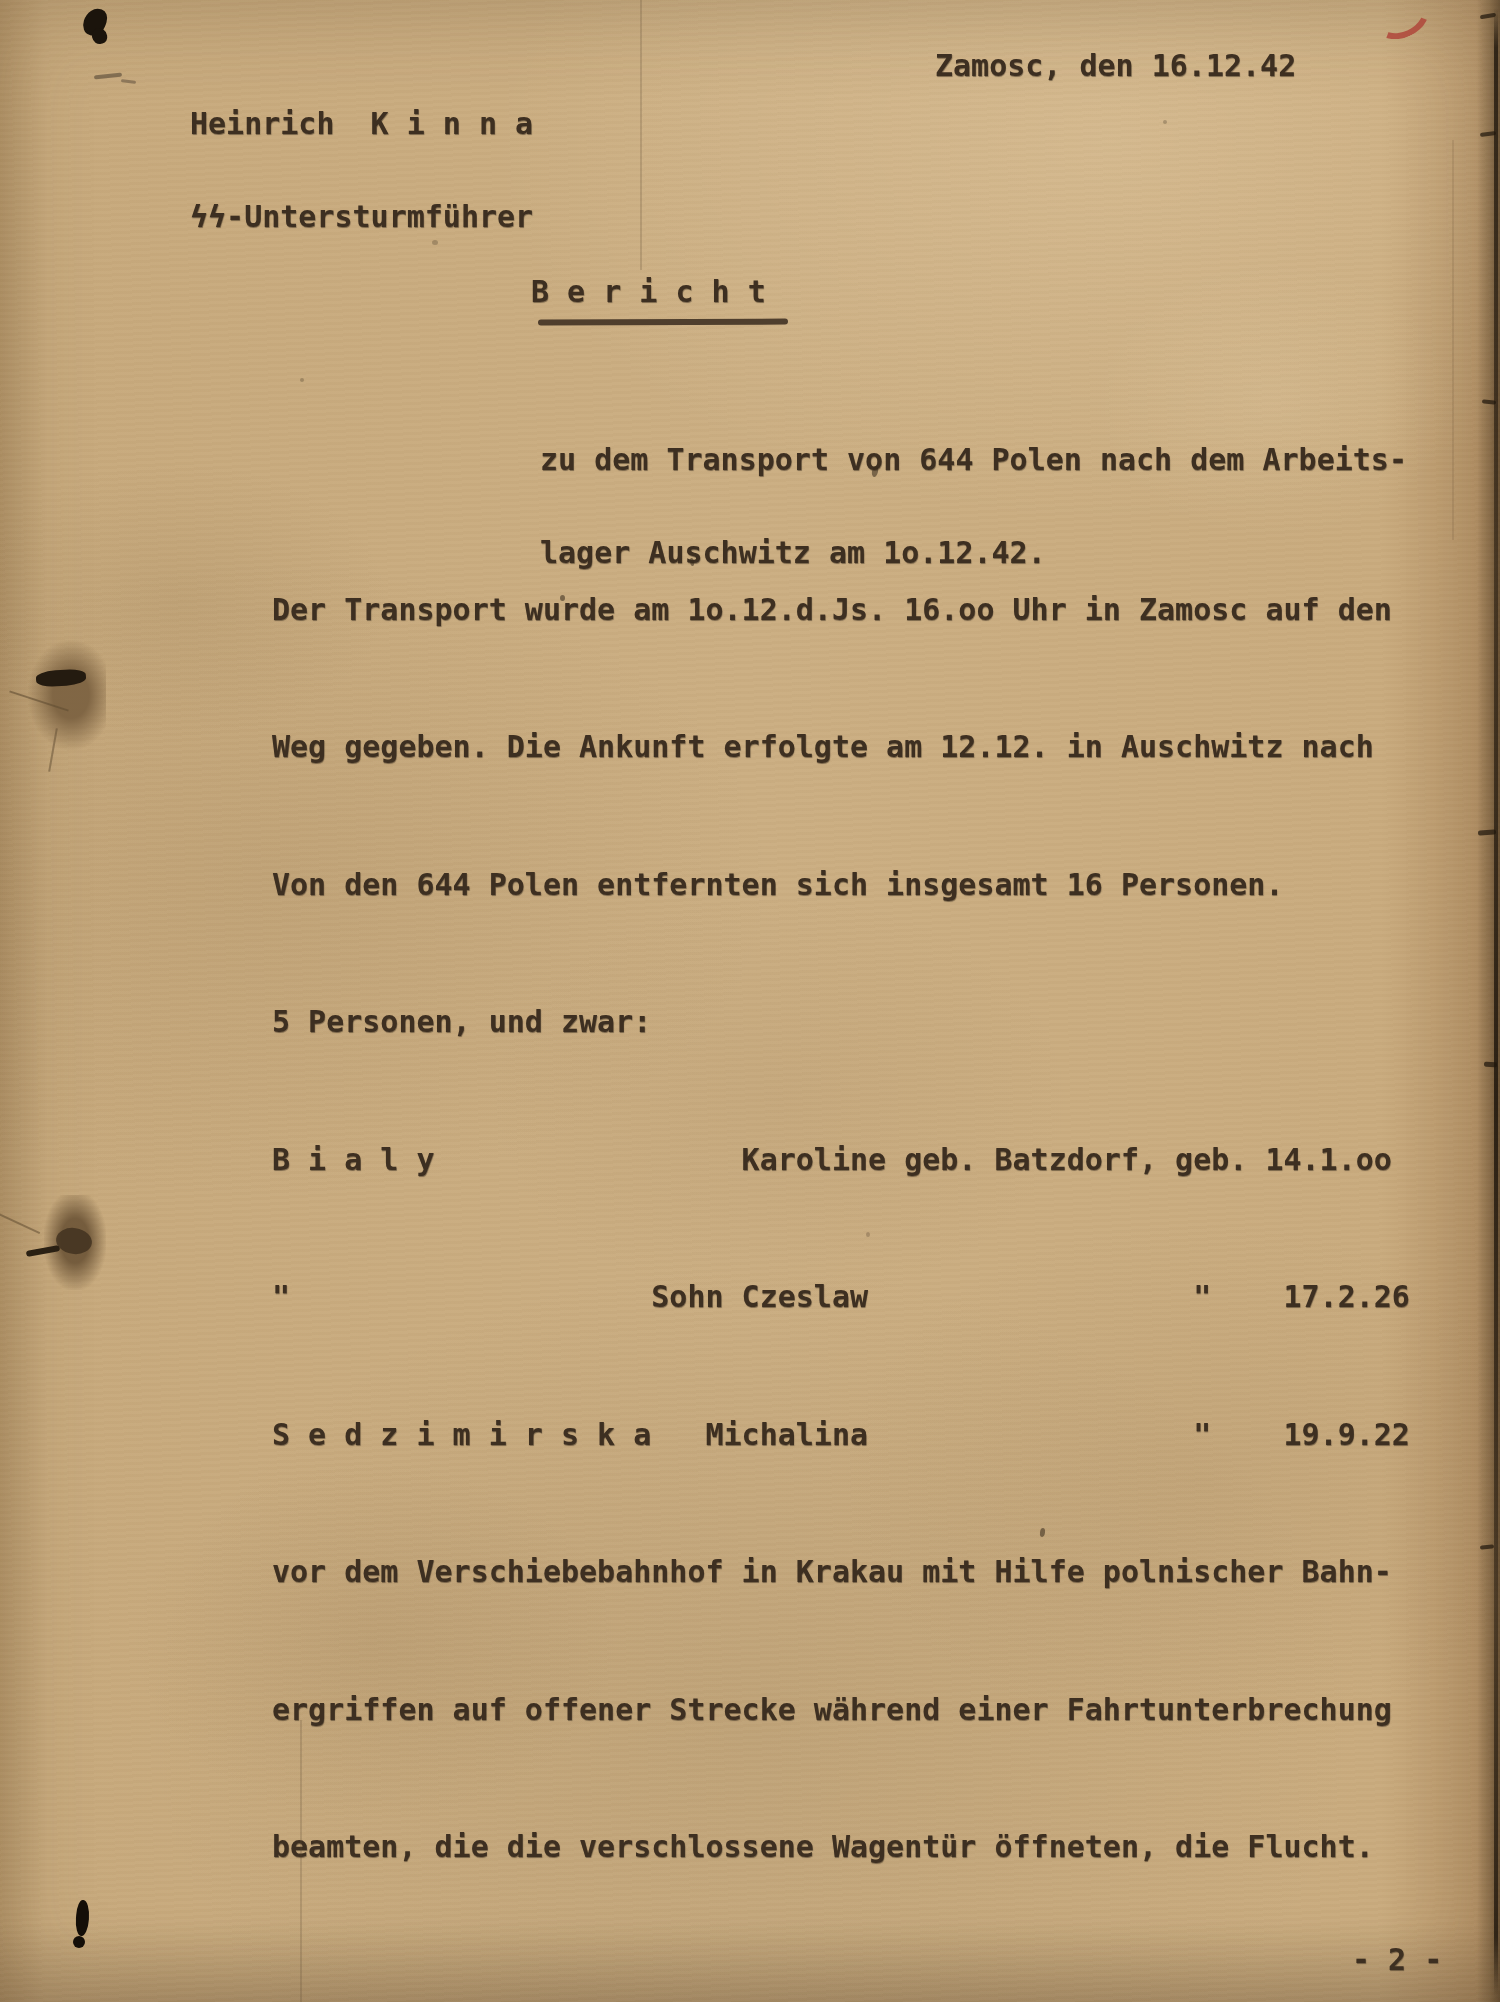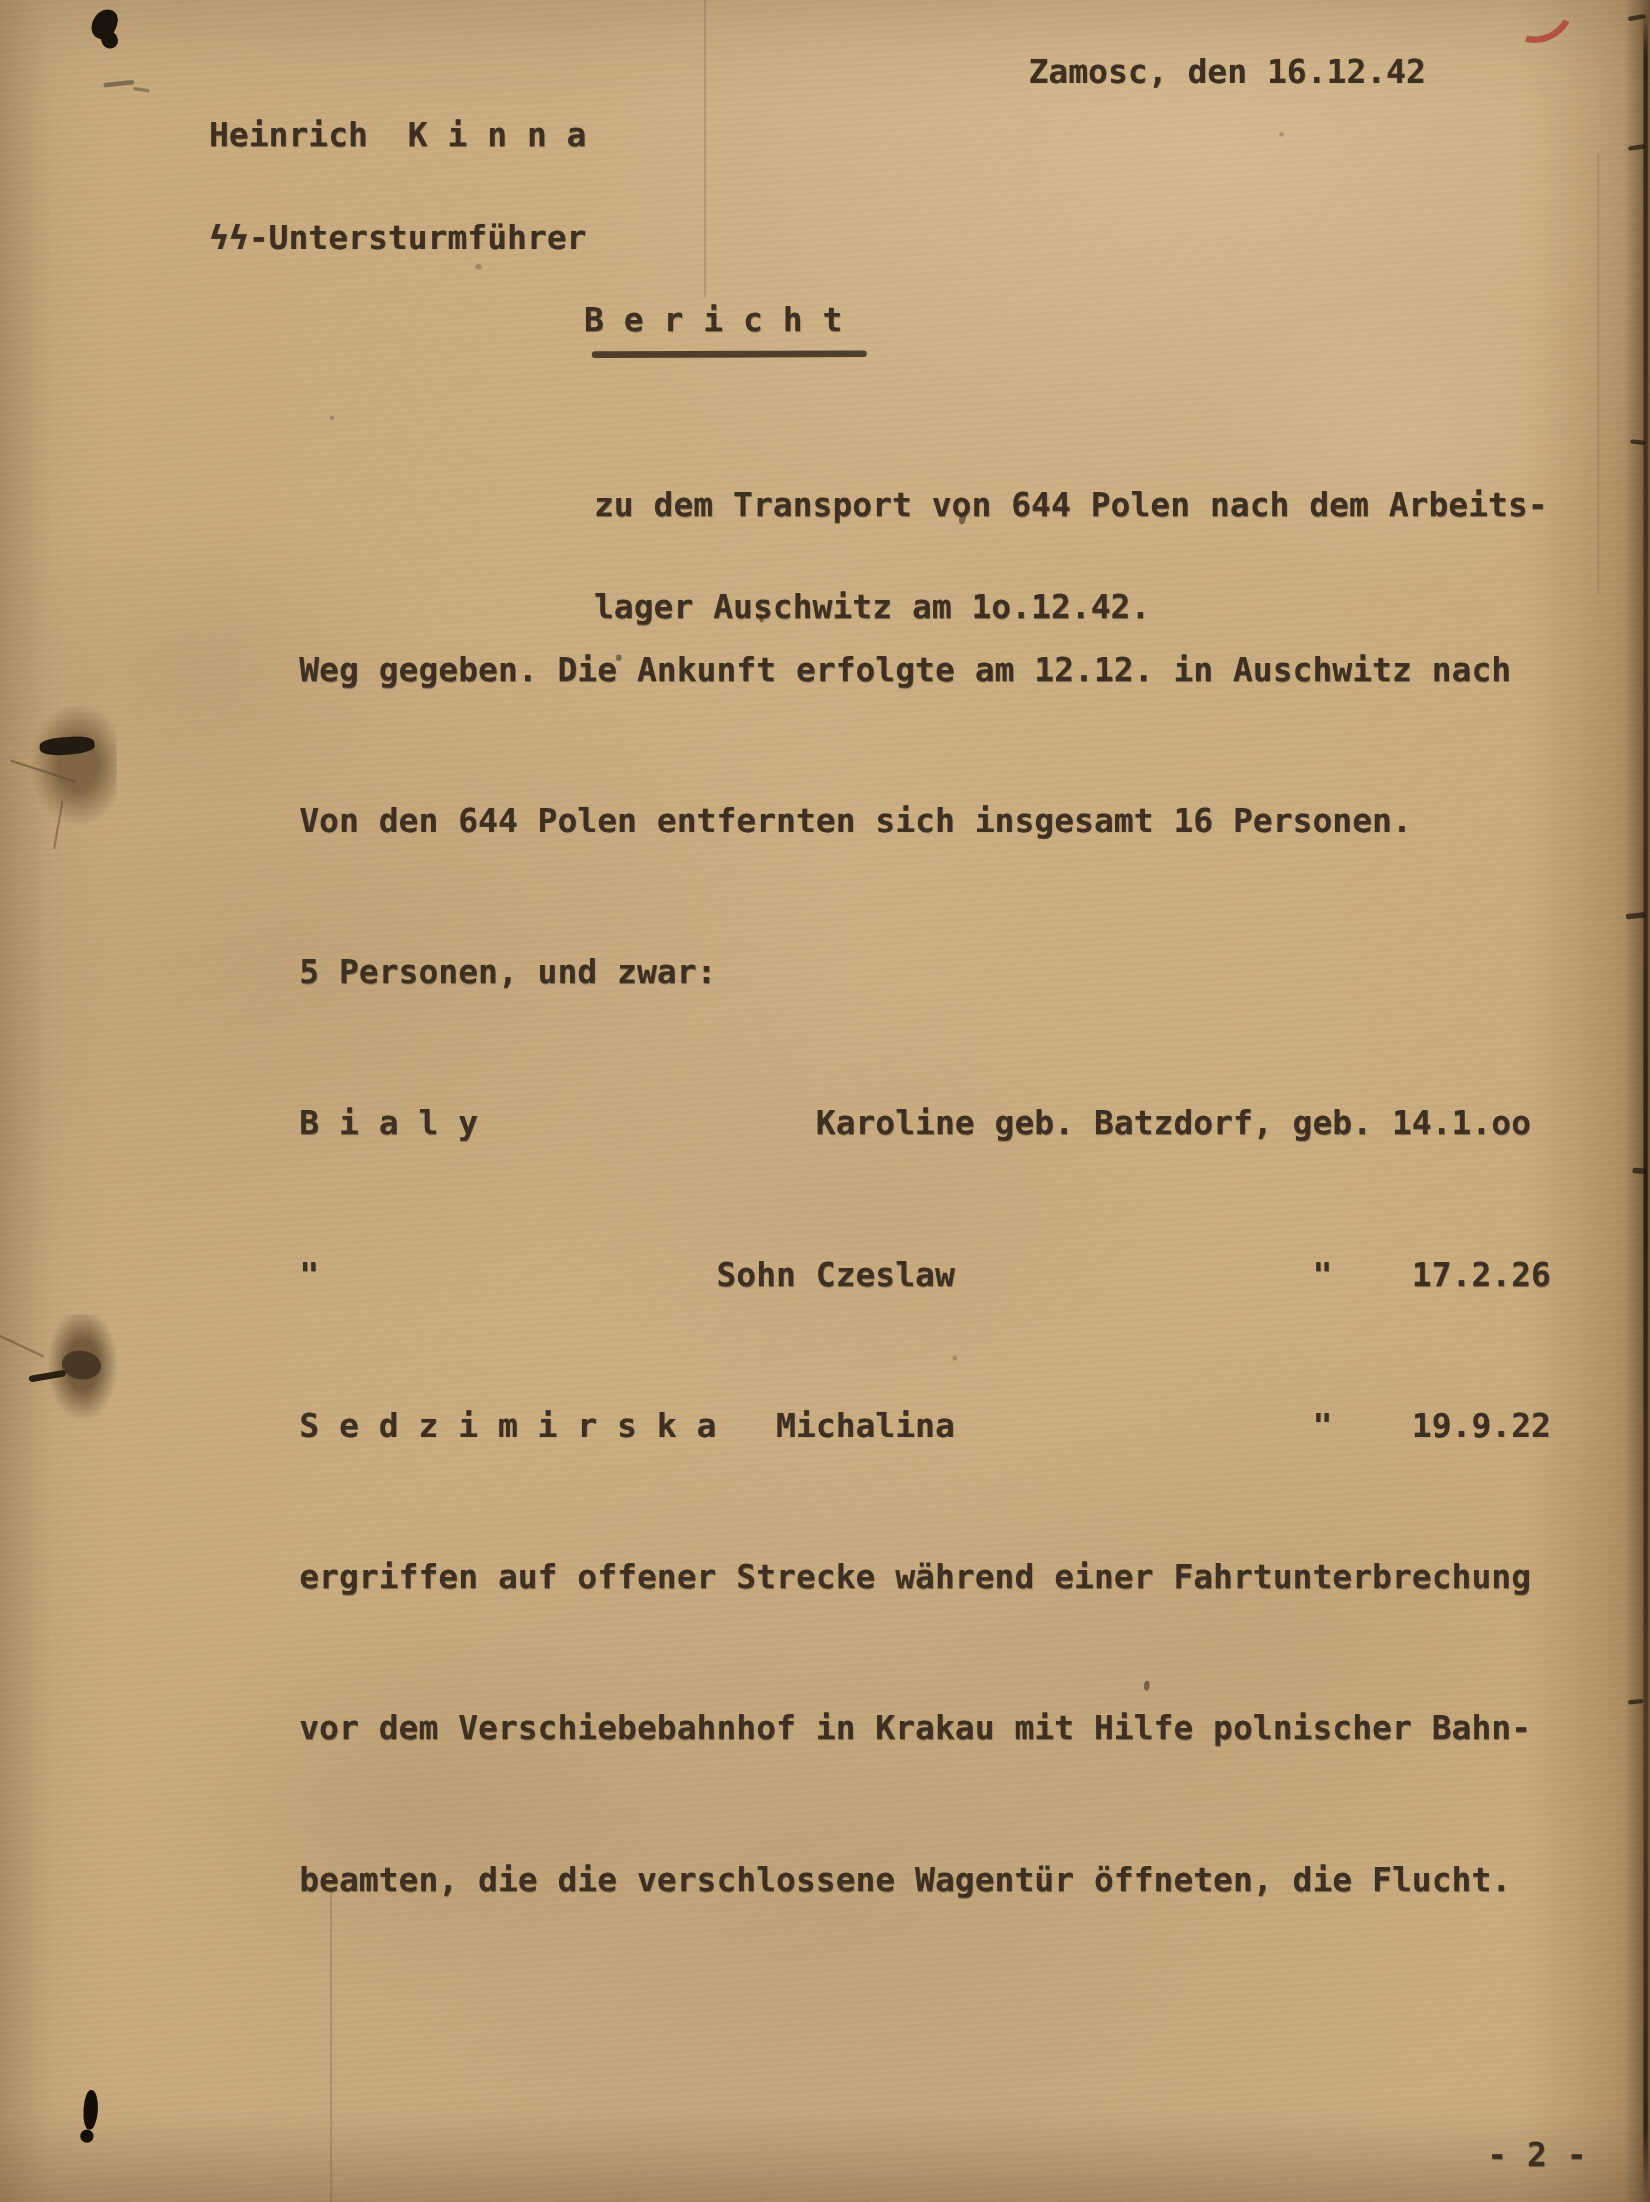--- a/index.html
+++ b/index.html
@@ -108,28 +108,29 @@
   <div class="typed dateline">Zamosc, den 16.12.42</div>
 
   <div class="typed title">B e r i c h t</div>
   <div class="title-underline"></div>
   <div class="typed subtitle">
     <div>zu dem Transport von 644 Polen nach dem Arbeits-</div>
     <div>lager Auschwitz am 1o.12.42.</div>
   </div>
 
   <div class="typed body-block">
+    <div>Der Transport wurde am 1o.12.d.Js. 16.oo Uhr in Zamosc auf den</div>
     <div>Weg gegeben. Die Ankunft erfolgte am 12.12. in Auschwitz nach</div>
     <div>Von den 644 Polen entfernten sich insgesamt 16 Personen.</div>
     <div>5 Personen, und zwar:</div>
     <div>B i a l y                 Karoline geb. Batzdorf, geb. 14.1.oo</div>
     <div>"                    Sohn Czeslaw                  "    17.2.26</div>
     <div>S e d z i m i r s k a   Michalina                  "    19.9.22</div>
+    <div>vor dem Verschiebebahnhof in Krakau mit Hilfe polnischer Bahn-</div>
     <div>ergriffen auf offener Strecke während einer Fahrtunterbrechung</div>
-    <div>vor dem Verschiebebahnhof in Krakau mit Hilfe polnischer Bahn-</div>
     <div>beamten, die die verschlossene Wagentür öffneten, die Flucht.</div>
     
     
     
     
     
     
     
     
     

